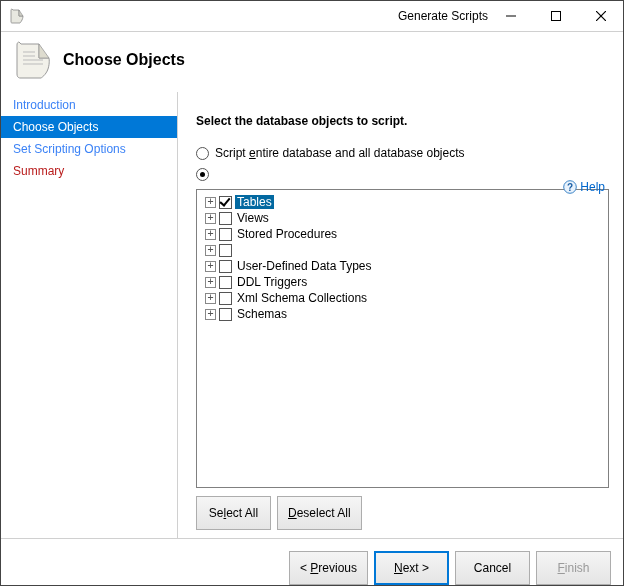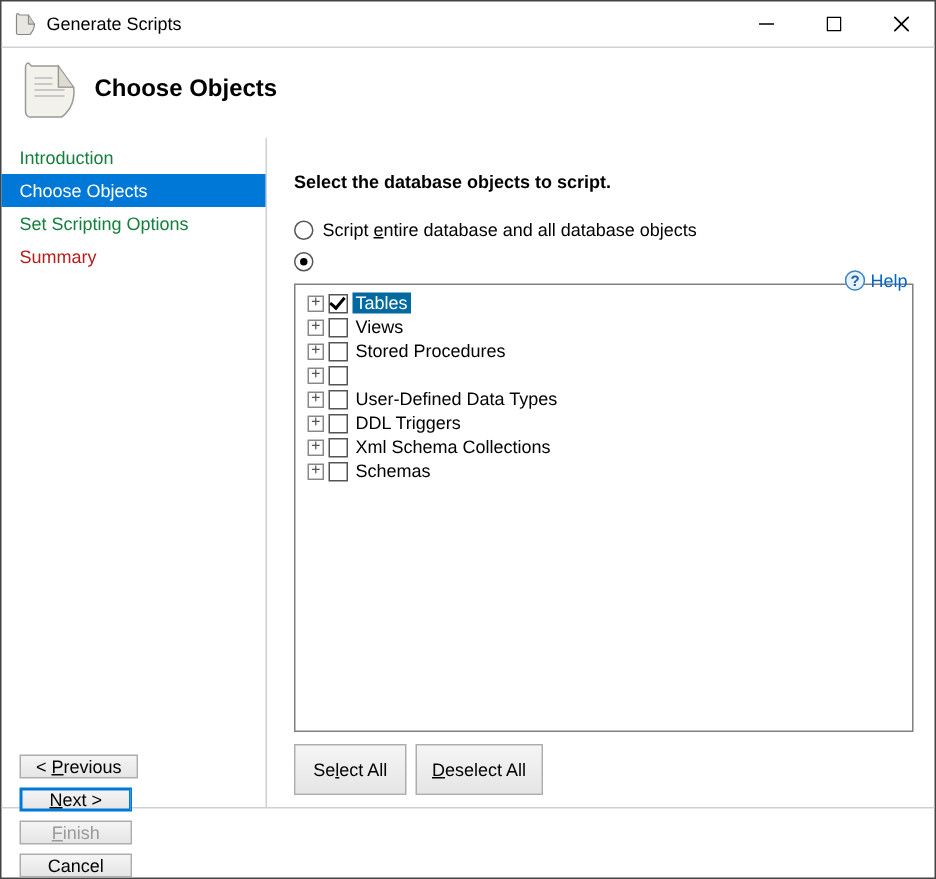--- a/index.html
+++ b/index.html
@@ -28,20 +28,21 @@
     border-bottom: 1px solid #d0d0d0;
   }
   .titlebar .app-icon {
     width: 16px;
     height: 16px;
     margin: 0 6px 0 8px;
   }
   .titlebar .title {
     flex: 1;
     font-size: 12px;
+    text-align: right;
   }
   .winbtns { display: flex; }
   .winbtn {
     width: 45px;
     height: 29px;
     display: flex;
     align-items: center;
     justify-content: center;
     font-size: 12px;
     font-family: inherit;
@@ -85,21 +86,21 @@
     border-bottom: 1px solid #d0d0d0;
   }
   .sidebar {
     width: 176px;
     border-right: 1px solid #d0d0d0;
     padding-top: 2px;
   }
   .nav-item {
     padding: 4px 8px 4px 12px;
     font-size: 12px;
-    color: #15803d;
+    color: #3b82f6;
     cursor: pointer;
   }
   .nav-item.selected {
     background: #0078d7;
     color: #fff;
   }
   .nav-item.muted { color: #b91c1c; }
   .main {
     flex: 1;
     padding: 14px 14px 8px 18px;
@@ -178,25 +179,24 @@
     color: #9a9a9a;
     cursor: default;
   }
   .btn.default-btn {
     border: 1px solid #0078d7;
     box-shadow: 0 0 0 1px #0078d7 inset;
   }
   .footer {
     height: 46px;
     display: flex;
-    align-items: flex-start;
+    align-items: flex-end;
     justify-content: flex-end;
     gap: 6px;
     padding: 0 12px;
-    flex-direction: column;
   }
 </style>
 </head>
 <body>
 
 <div class="window">
 
   <div class="titlebar">
     <span class="app-icon">
       <svg viewBox="0 0 16 16" width="16" height="16">
@@ -326,20 +326,20 @@
       </div>
     </div>
 
     <div class="footer">
       <button class="btn">
         <span>&lt; </span><span class="underline-char">P</span><span>revious</span>
       </button>
       <button class="btn default-btn">
         <span class="underline-char">N</span><span>ext &gt;</span>
       </button>
+      <button class="btn">Cancel</button>
       <button class="btn" disabled="">
         <span class="underline-char">F</span><span>inish</span>
       </button>
-      <button class="btn">Cancel</button>
     </div>
 
   </div>
 </div>
 
 </body></html>

